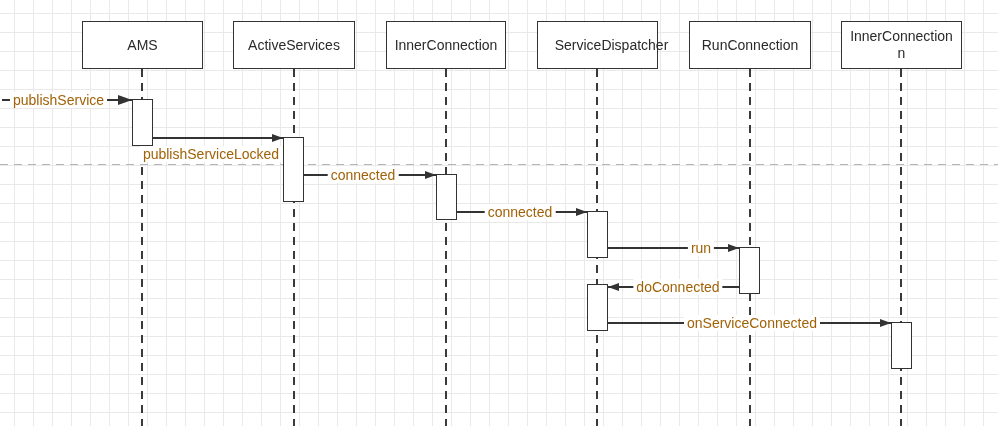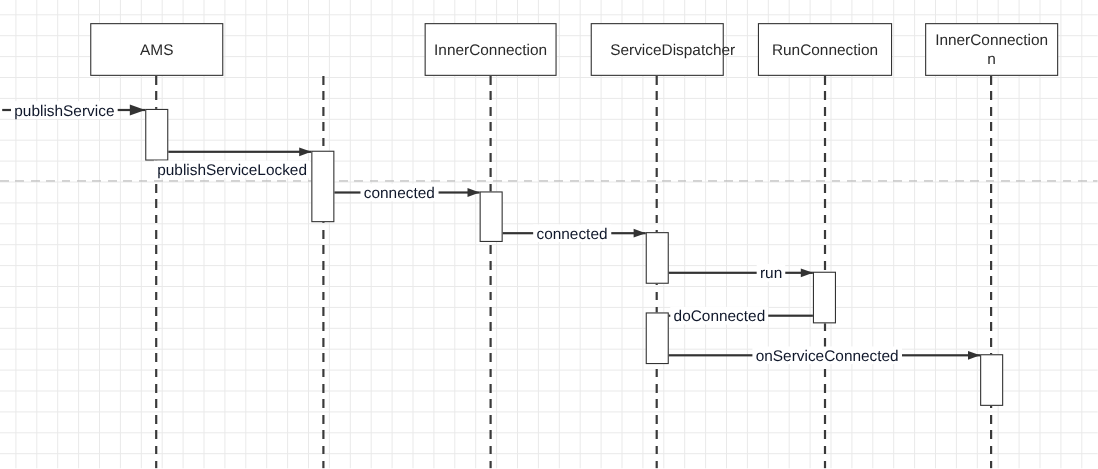--- a/index.html
+++ b/index.html
@@ -69,38 +69,41 @@
   }
   .arrow-head {
     position: absolute;
     width: 0;
     height: 0;
     z-index: 4;
   }
   .msg-label {
     position: absolute;
     font-size: 14px;
-    color: #0f172a;
+    color: #a16207;
     background: #ffffff;
     padding: 0 3px;
     white-space: nowrap;
     z-index: 5;
     line-height: 16px;
   }
 </style>
 </head>
 <body>
 
 <div id="canvas">
   <div class="page-break" style="top: 164px;"></div>
 <div class="lifeline" style="left: 141.25px; top: 69px; height: 357px;"></div>
     <div class="participant" style="left: 82px; top: 21px; width: 121px; height: 48px;">
       <span class="p-label">AMS</span>
     </div>
     <div class="lifeline" style="left: 293.25px; top: 69px; height: 357px;"></div>
+    <div class="participant" style="left: 233px; top: 21px; width: 122px; height: 48px;">
+      <span class="p-label">ActiveServices</span>
+    </div>
     <div class="lifeline" style="left: 445.25px; top: 69px; height: 357px;"></div>
     <div class="participant" style="left: 386px; top: 21px; width: 120px; height: 48px;">
       <span class="p-label">InnerConnection</span>
     </div>
     <div class="lifeline" style="left: 596.25px; top: 69px; height: 357px;"></div>
     <div class="participant" style="left: 537px; top: 21px; width: 121px; height: 48px; padding-left: 28px;">
       <span class="p-label">ServiceDispatcher</span>
     </div>
     <div class="lifeline" style="left: 749.25px; top: 69px; height: 357px;"></div>
     <div class="participant" style="left: 689px; top: 21px; width: 122px; height: 48px; align-items: center;">
@@ -128,17 +131,17 @@
     <div class="arrow-head" style="top: 170.5px; border-top: 4.5px solid transparent; border-bottom: 4.5px solid transparent; border-left: 11px solid rgb(51, 51, 51); left: 425px;"></div>
     <div class="msg-label" style="left: 363px; top: 175px; transform: translate(-50%, -50%);">connected</div>
     <div class="msg-line" style="left: 457px; top: 211.2px; width: 130px;"></div>
     <div class="arrow-head" style="top: 207.5px; border-top: 4.5px solid transparent; border-bottom: 4.5px solid transparent; border-left: 11px solid rgb(51, 51, 51); left: 576px;"></div>
     <div class="msg-label" style="left: 520px; top: 212px; transform: translate(-50%, -50%);">connected</div>
     <div class="msg-line" style="left: 608px; top: 247.2px; width: 131px;"></div>
     <div class="arrow-head" style="top: 243.5px; border-top: 4.5px solid transparent; border-bottom: 4.5px solid transparent; border-left: 11px solid rgb(51, 51, 51); left: 728px;"></div>
     <div class="msg-label" style="left: 701px; top: 248px; transform: translate(-50%, -50%);">run</div>
     <div class="msg-line" style="left: 608px; top: 286.2px; width: 131px;"></div>
     <div class="arrow-head" style="top: 282.5px; border-top: 4.5px solid transparent; border-bottom: 4.5px solid transparent; border-right: 11px solid rgb(51, 51, 51); left: 608px;"></div>
-    <div class="msg-label" style="left: 654px; top: 287px; transform: translate(-50%, -50%);">doConnected</div>
+    <div class="msg-label" style="left: 678px; top: 287px; transform: translate(-50%, -50%);">doConnected</div>
     <div class="msg-line" style="left: 608px; top: 322.2px; width: 283px;"></div>
     <div class="arrow-head" style="top: 318.5px; border-top: 4.5px solid transparent; border-bottom: 4.5px solid transparent; border-left: 11px solid rgb(51, 51, 51); left: 880px;"></div>
     <div class="msg-label" style="left: 752px; top: 323px; transform: translate(-50%, -50%);">onServiceConnected</div>
   </div>
 
 </body></html>

